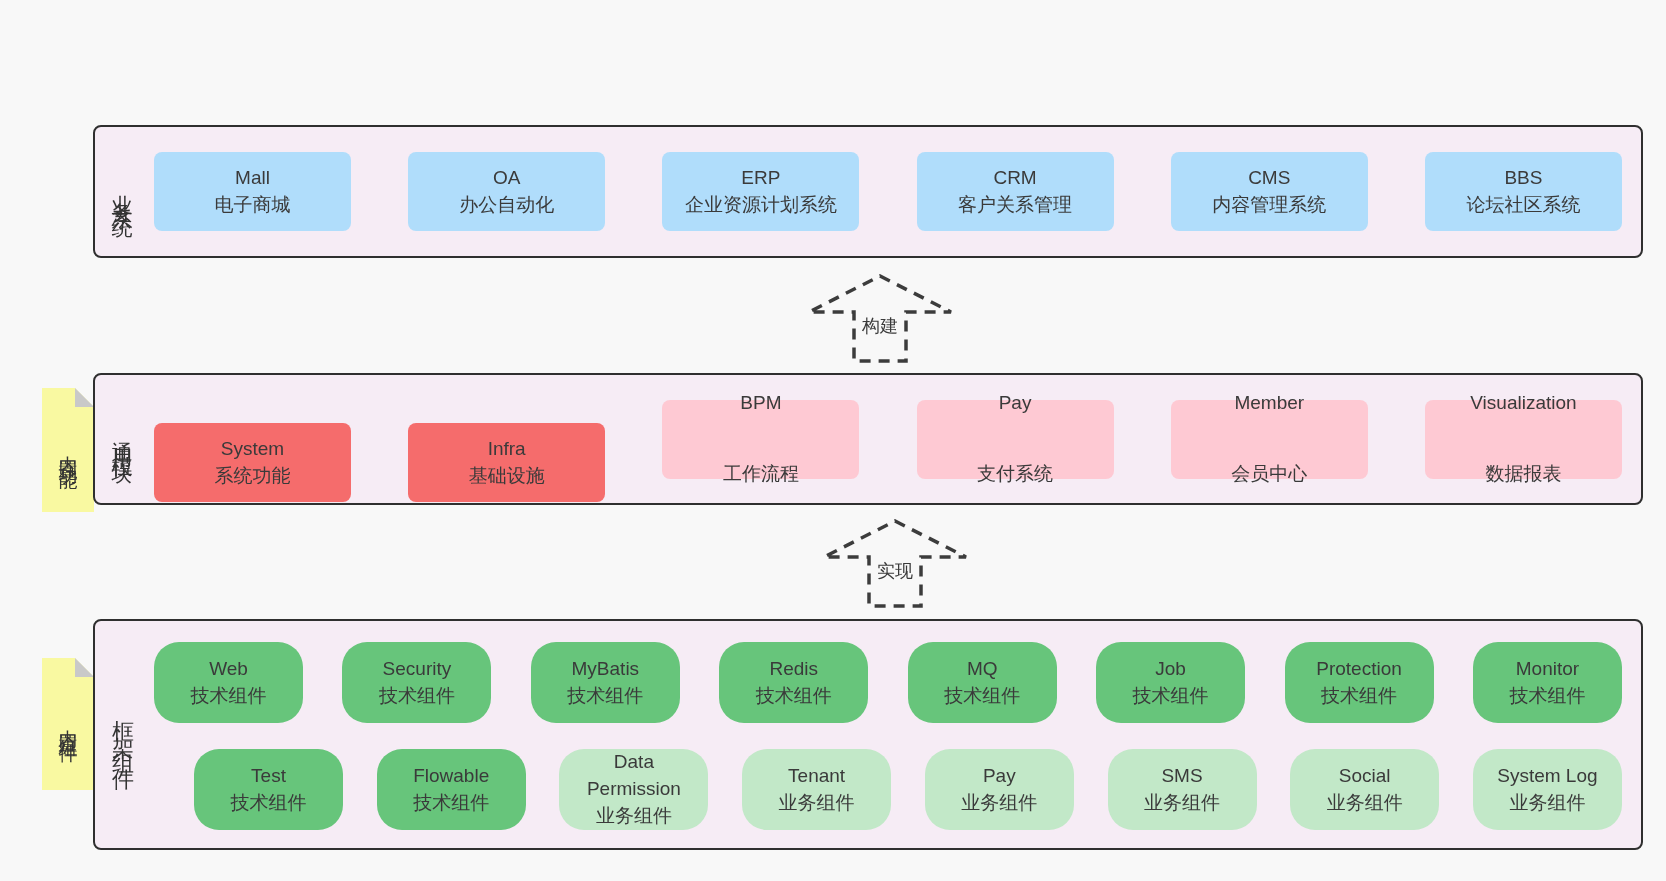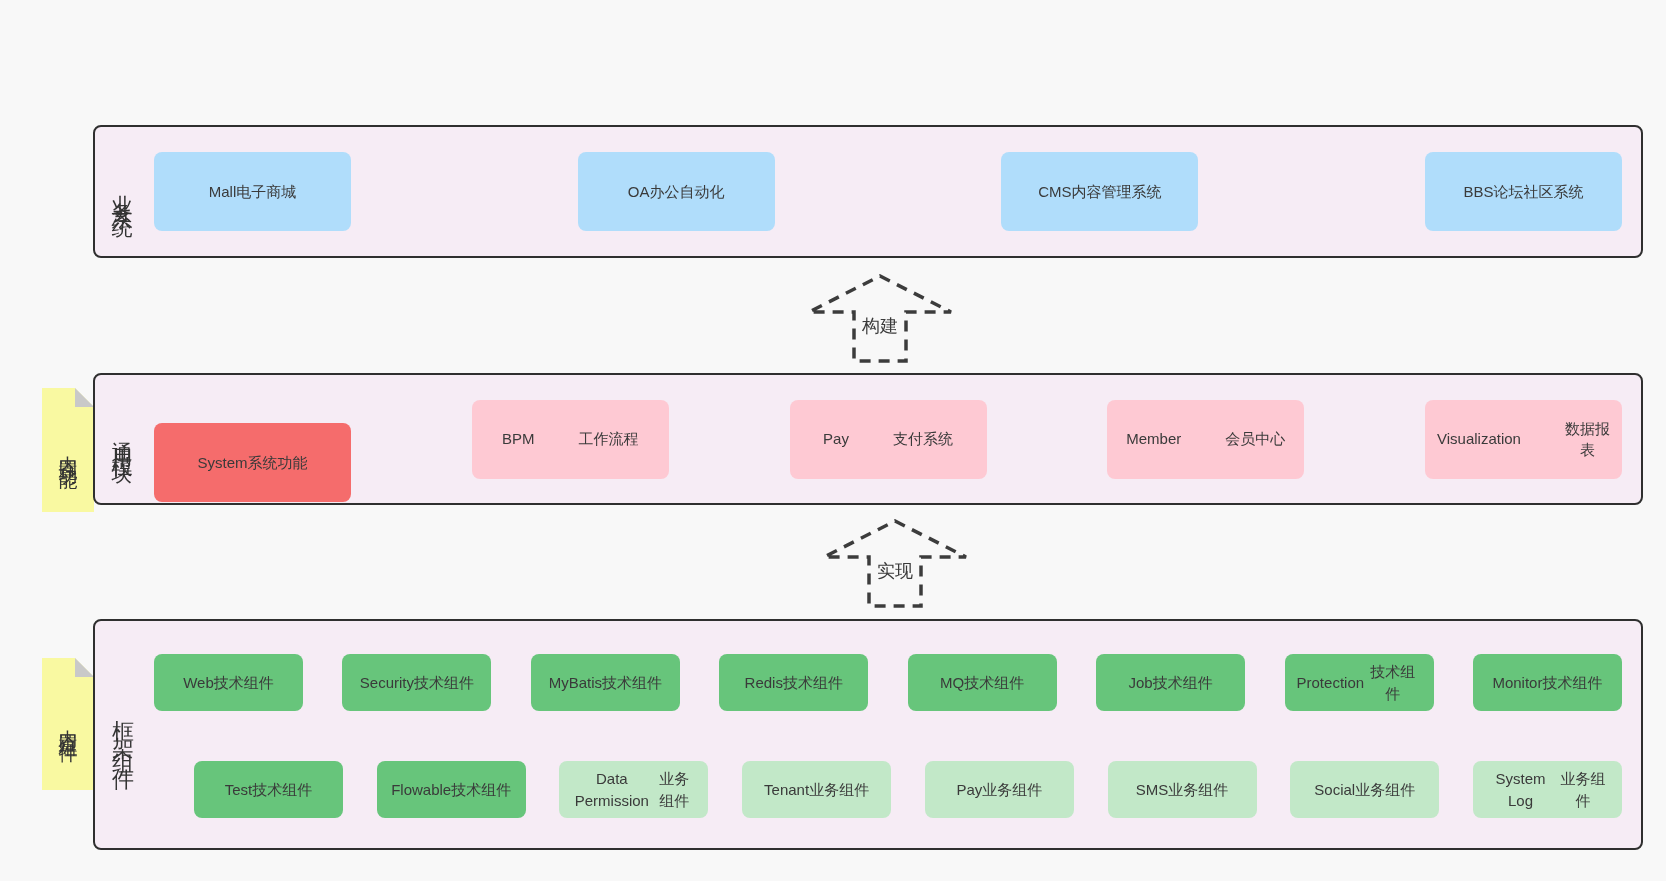--- a/index.html
+++ b/index.html
@@ -19,27 +19,27 @@
     writing-mode:vertical-rl;text-orientation:upright;
     font-size:21px;letter-spacing:7px;color:#333;white-space:nowrap;
   }
   .panel-label.tall{font-size:22px;letter-spacing:16px;}
   .boxes{
     position:absolute;left:59px;right:19px;top:0;bottom:0;
     display:flex;align-items:center;justify-content:space-between;
   }
   .boxes.row{top:auto;bottom:auto;height:81px;}
   .box{
-    border-radius:8px;display:flex;flex-direction:row;
+    border-radius:8px;display:flex;flex-direction:column;
     align-items:center;justify-content:center;
-    font-size:15px;line-height:1.42;text-align:center;
+    font-size:19px;line-height:1.42;text-align:center;
     box-sizing:border-box;padding:2px 12px;
   }
   .box.wide{width:197px;height:79px;}
-  .box.small{width:149px;height:57px;}
+  .box.small{width:149px;height:81px;border-radius:25px;}
   .blue{background:#b0ddfb;}
   .red{background:#f56c6c;margin-top:47px;}
   .pink{background:#fec9d3;gap:44px;}
   .green{background:#67c57b;}
   .green-light{background:#c2e8c8;}
   .note{
     position:absolute;left:42px;width:52px;background:#f9f9a1;
     display:flex;align-items:center;justify-content:center;
   }
   .note .fold-cut,.note .fold{
@@ -66,20 +66,28 @@
   <div class="boxes">
     <div class="box wide blue">
       <span>Mall</span>
       <span>电子商城</span>
     </div>
     <div class="box wide blue">
       <span>OA</span>
       <span>办公自动化</span>
     </div>
     <div class="box wide blue">
+      <span>ERP</span>
+      <span>企业资源计划系统</span>
+    </div>
+    <div class="box wide blue">
+      <span>CRM</span>
+      <span>客户关系管理</span>
+    </div>
+    <div class="box wide blue">
       <span>CMS</span>
       <span>内容管理系统</span>
     </div>
     <div class="box wide blue">
       <span>BBS</span>
       <span>论坛社区系统</span>
     </div>
   </div>
 </div>
 
@@ -96,20 +104,24 @@
   <span class="note-text">内置功能</span>
 </div>
 
 <div class="panel" style="top:373px;height:132px;">
   <div class="panel-label">通用模块</div>
   <div class="boxes">
     <div class="box wide red">
       <span>System</span>
       <span>系统功能</span>
     </div>
+    <div class="box wide red">
+      <span>Infra</span>
+      <span>基础设施</span>
+    </div>
     <div class="box wide pink">
       <span>BPM</span>
       <span>工作流程</span>
     </div>
     <div class="box wide pink">
       <span>Pay</span>
       <span>支付系统</span>
     </div>
     <div class="box wide pink">
       <span>Member</span>

